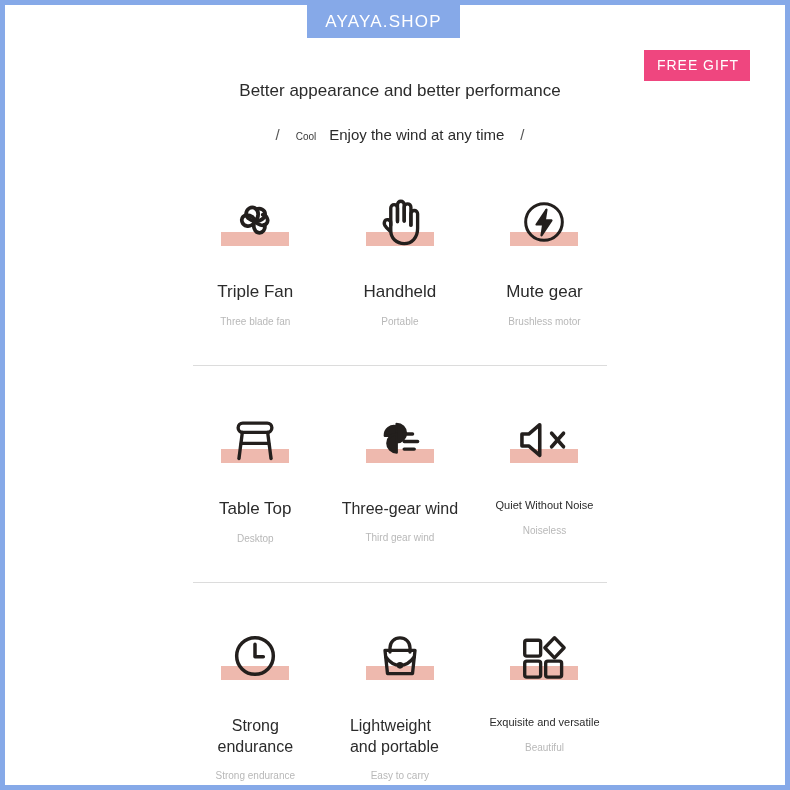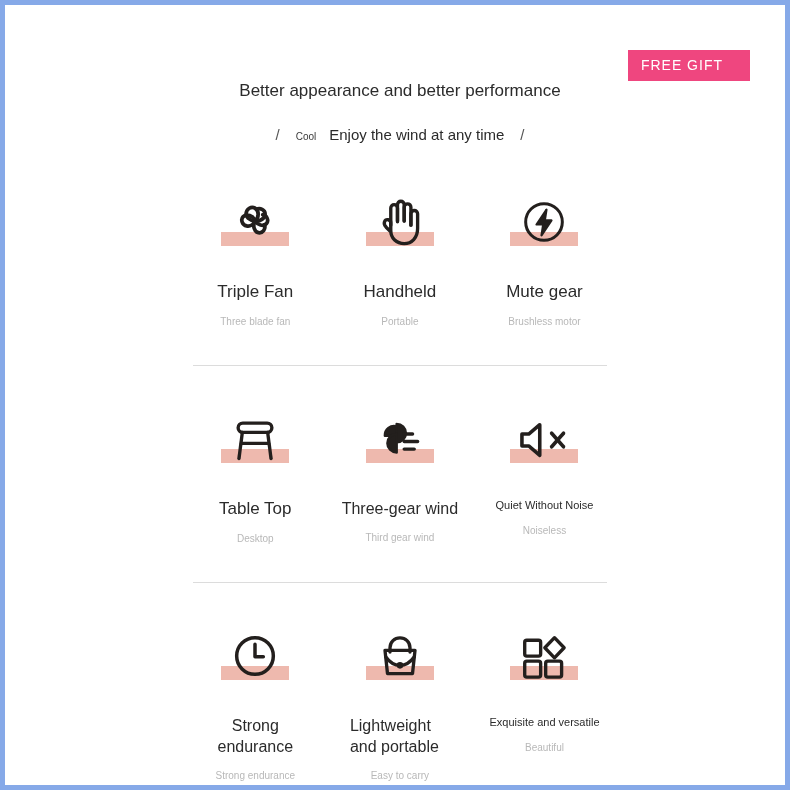--- a/index.html
+++ b/index.html
@@ -56,21 +56,21 @@
 
   
   .free-gift {
     position: absolute;
     right: 35px;
     top: 45px;
     background: #ef467f;
     color: #ffffff;
     font-size: 14px;
     letter-spacing: 1px;
-    padding: 7px 27px 8px 13px;
+    padding: 7px 11px 8px 13px;
     z-index: 5;
     white-space: nowrap;
   }
 
   
   .headline {
     position: absolute;
     left: 0;
     top: 76px;
     width: 790px;
@@ -176,20 +176,23 @@
     align-self: center;
     width: 100px;
   }
 </style>
 </head>
 <body>
 
 <div class="page">
   <div class="inner-frame"></div>
 
+  <div class="brand-banner">
+    <span class="brand-text">AYAYA.SHOP</span>
+  </div>
 
   <div class="free-gift">FREE GIFT</div>
 
   <div class="headline">Better appearance and better performance</div>
 
   <div class="subline">
     <span class="slash">/</span>
     <span class="cool">Cool</span>
     <span class="tagline">Enjoy the wind at any time</span>
     <span class="slash">/</span>

